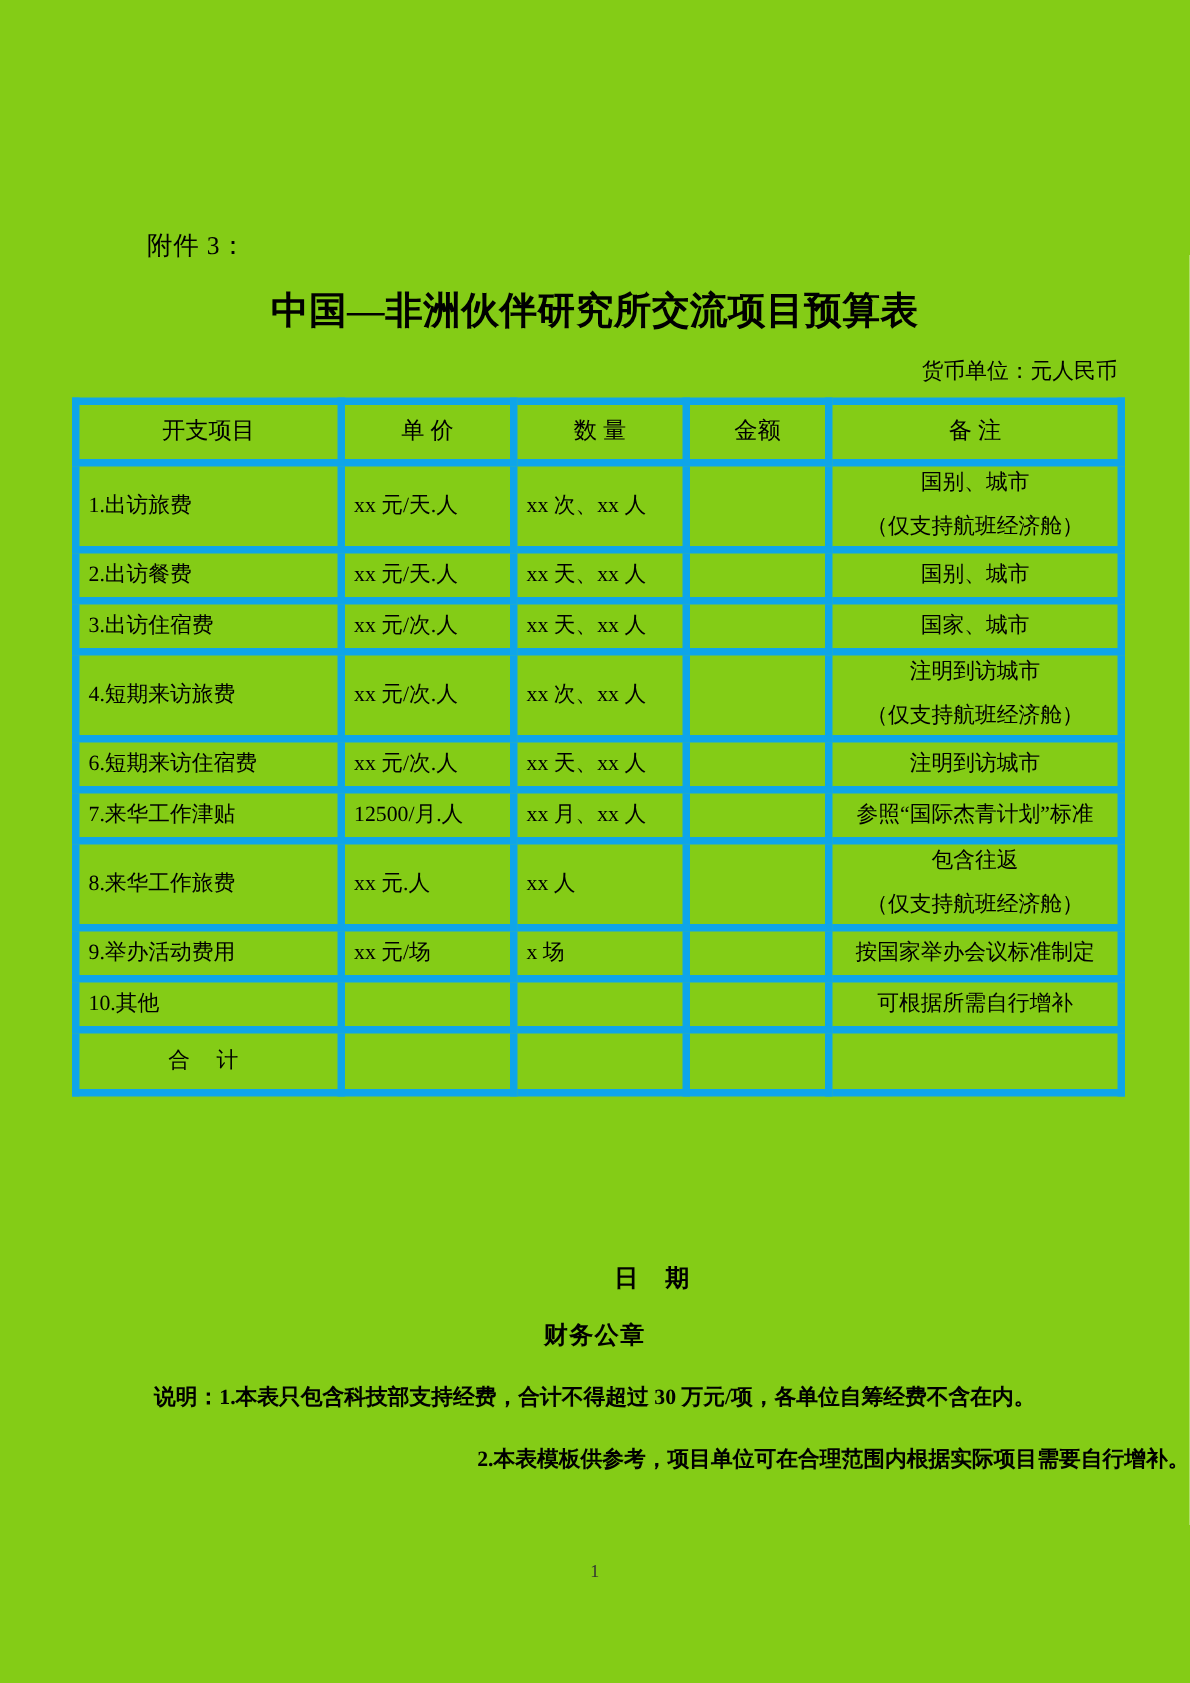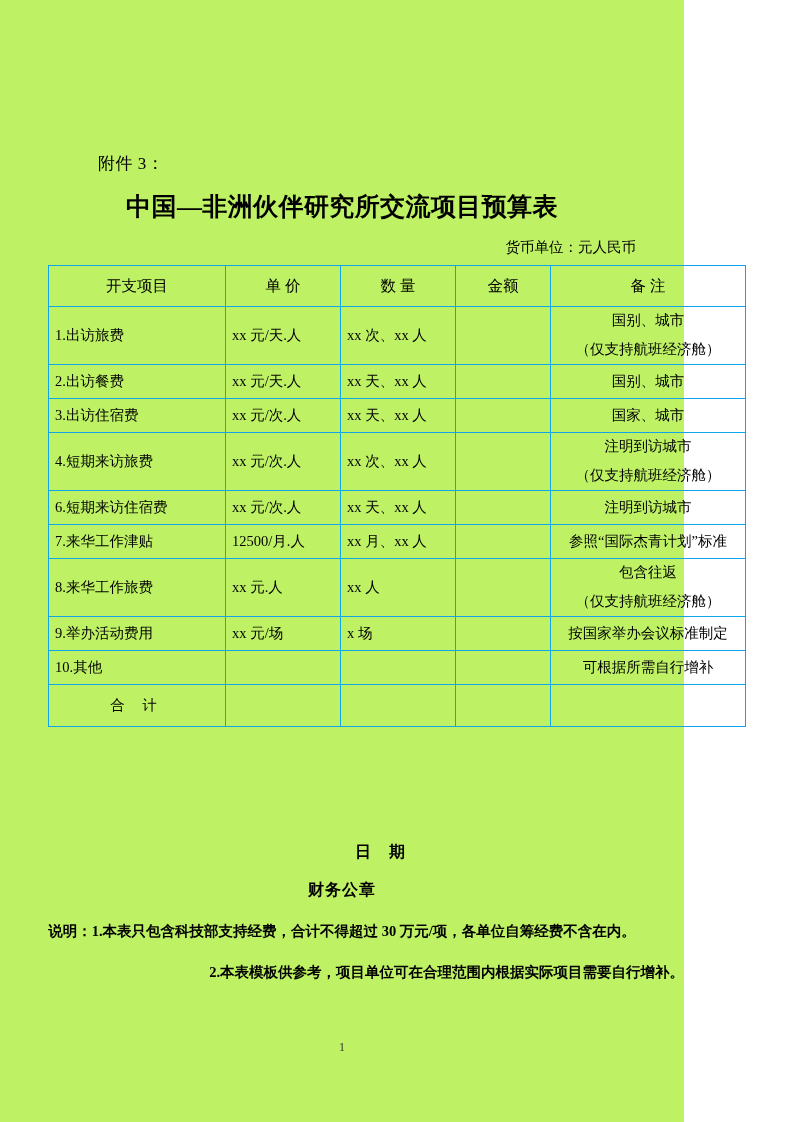--- a/index.html
+++ b/index.html
@@ -12,23 +12,23 @@
     width: 793px;
     height: 1122px;
     position: relative;
     font-family: "Liberation Serif", "DejaVu Serif", serif;
     color: #000000;
     overflow: hidden;
   }
 
   .page {
     position: relative;
-    width: 684px;
+    width: 793px;
     height: 1122px;
-    background: #bef264;
+    background: #84cc16;
   }
 
   
   .attach-label {
     position: absolute;
     left: 98px;
     top: 152px;
     font-size: 17px;
     letter-spacing: 0.5px;
     white-space: nowrap;
@@ -63,21 +63,21 @@
     top: 265px;
     width: 697px;
   }
   table.budget {
     border-collapse: collapse;
     width: 697px;
     table-layout: fixed;
   }
   table.budget td,
   table.budget th {
-    border: 1px solid #0ea5e9;
+    border: 5px solid #0ea5e9;
     font-weight: normal;
     font-size: 14.5px;
     padding: 0 6px;
     vertical-align: middle;
     line-height: 1.5;
   }
   col.c-item   { width: 177px; }
   col.c-price  { width: 115px; }
   col.c-qty    { width: 115px; }
   col.c-amount { width: 95px; }

